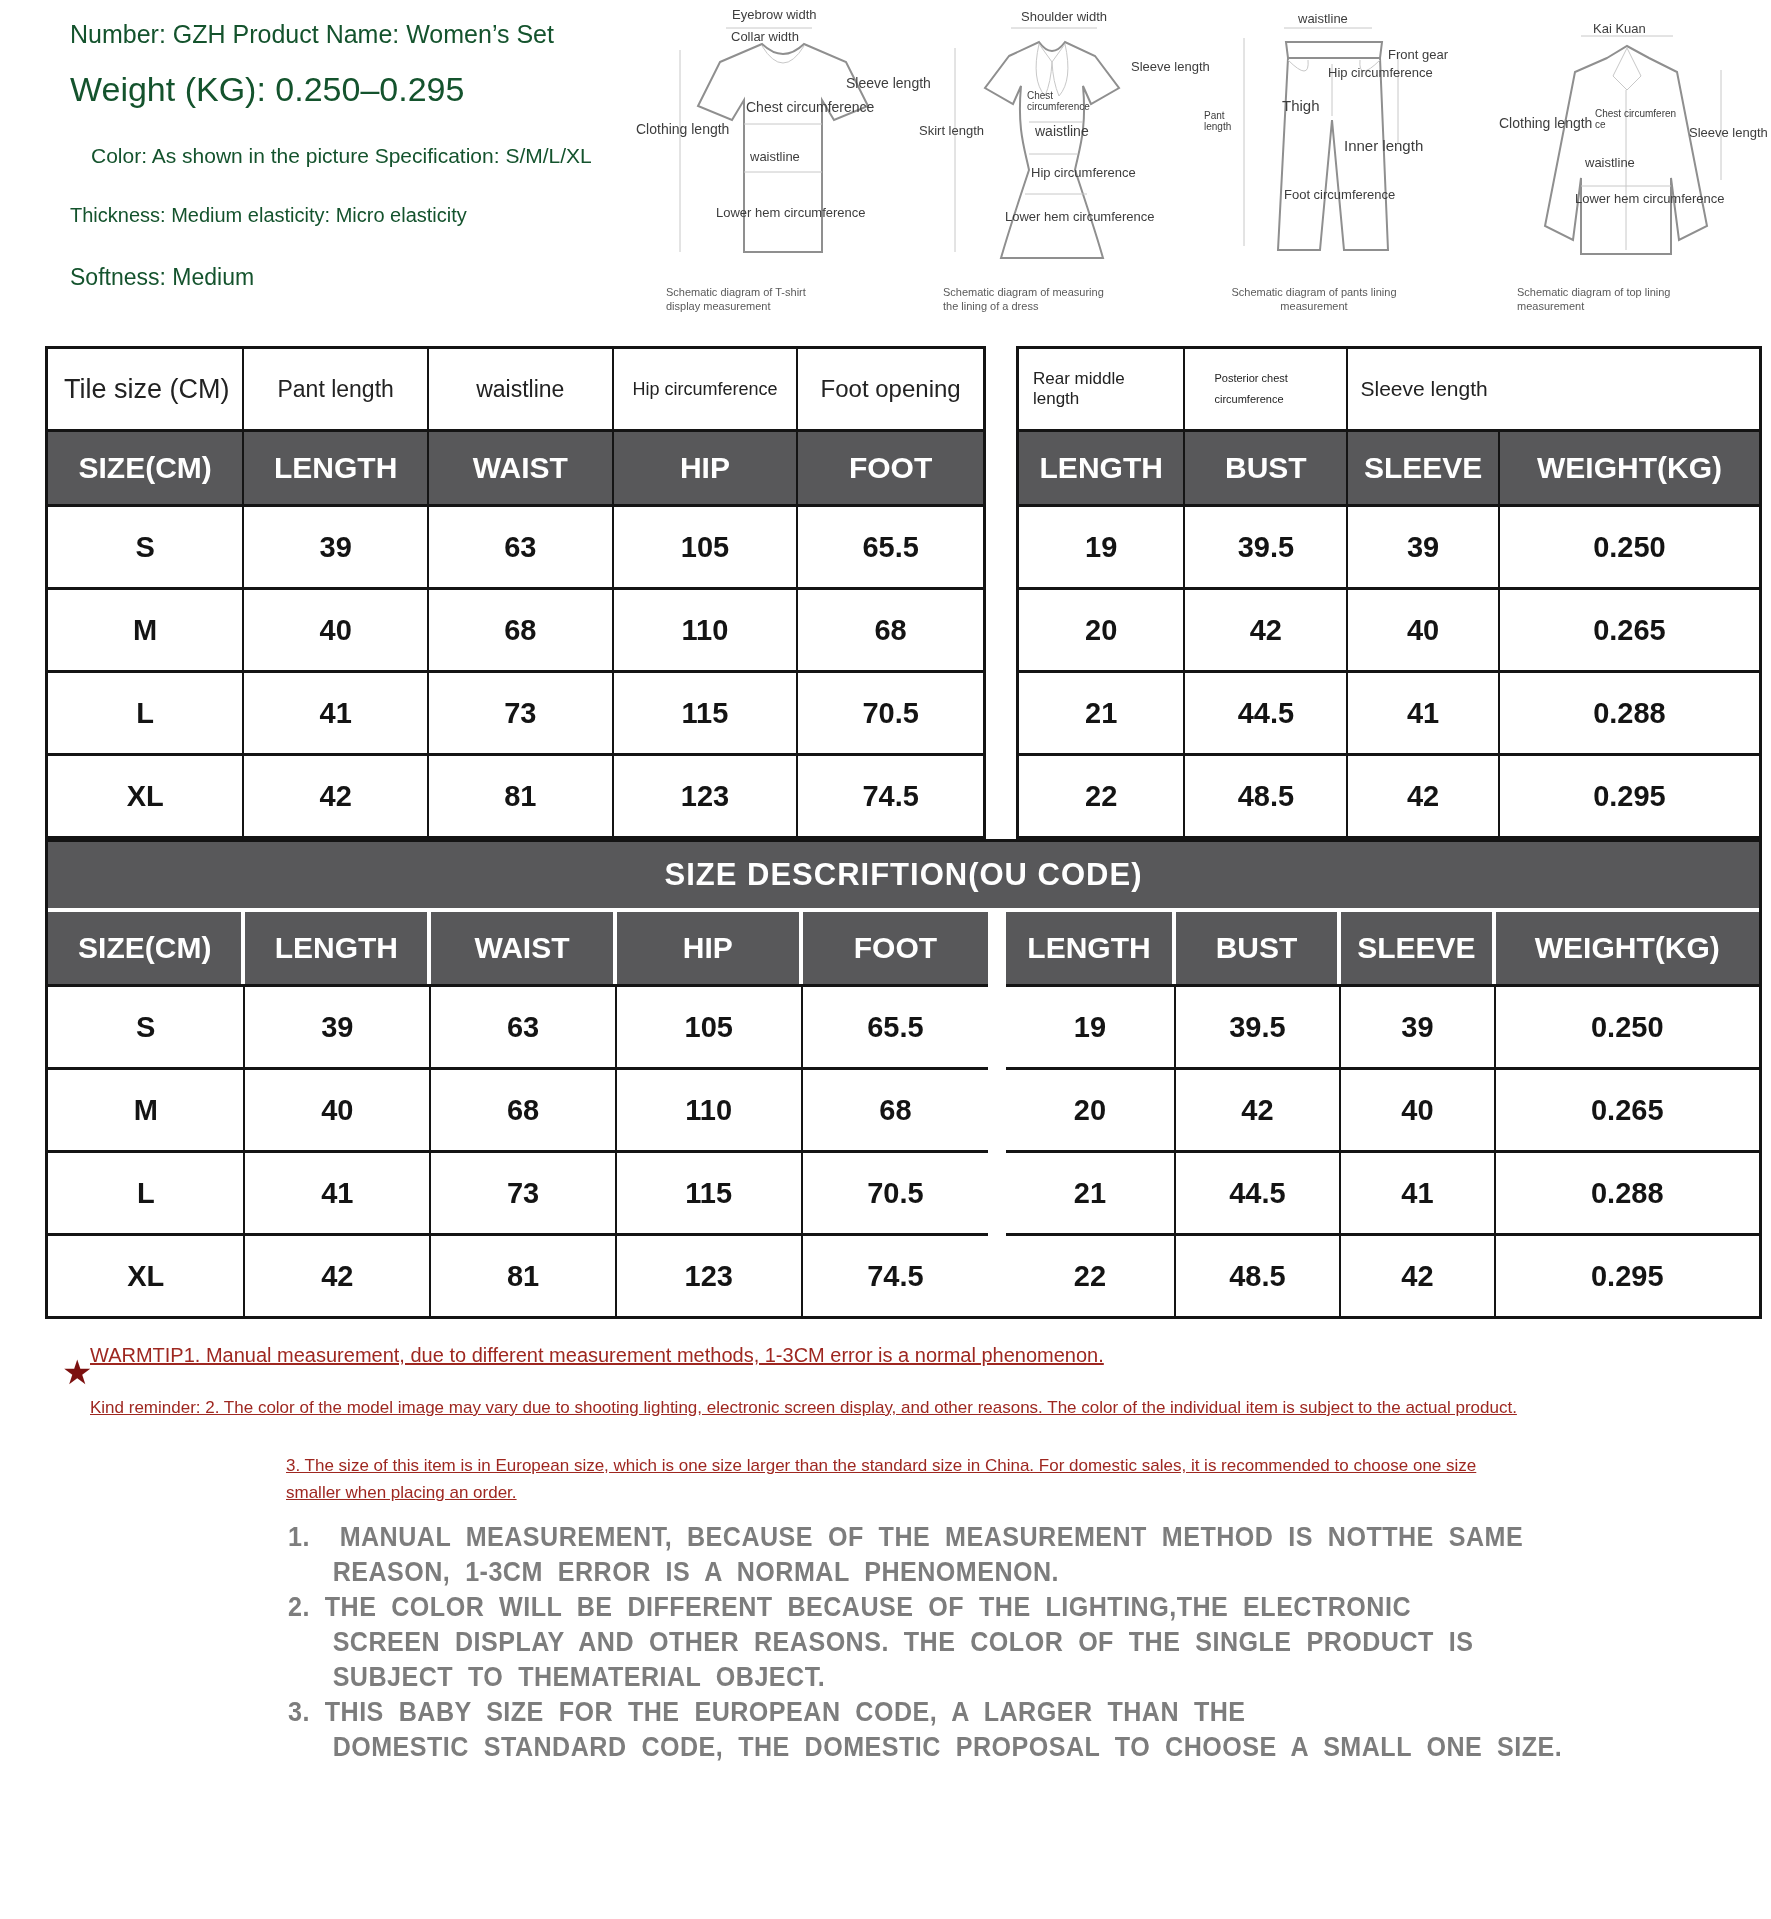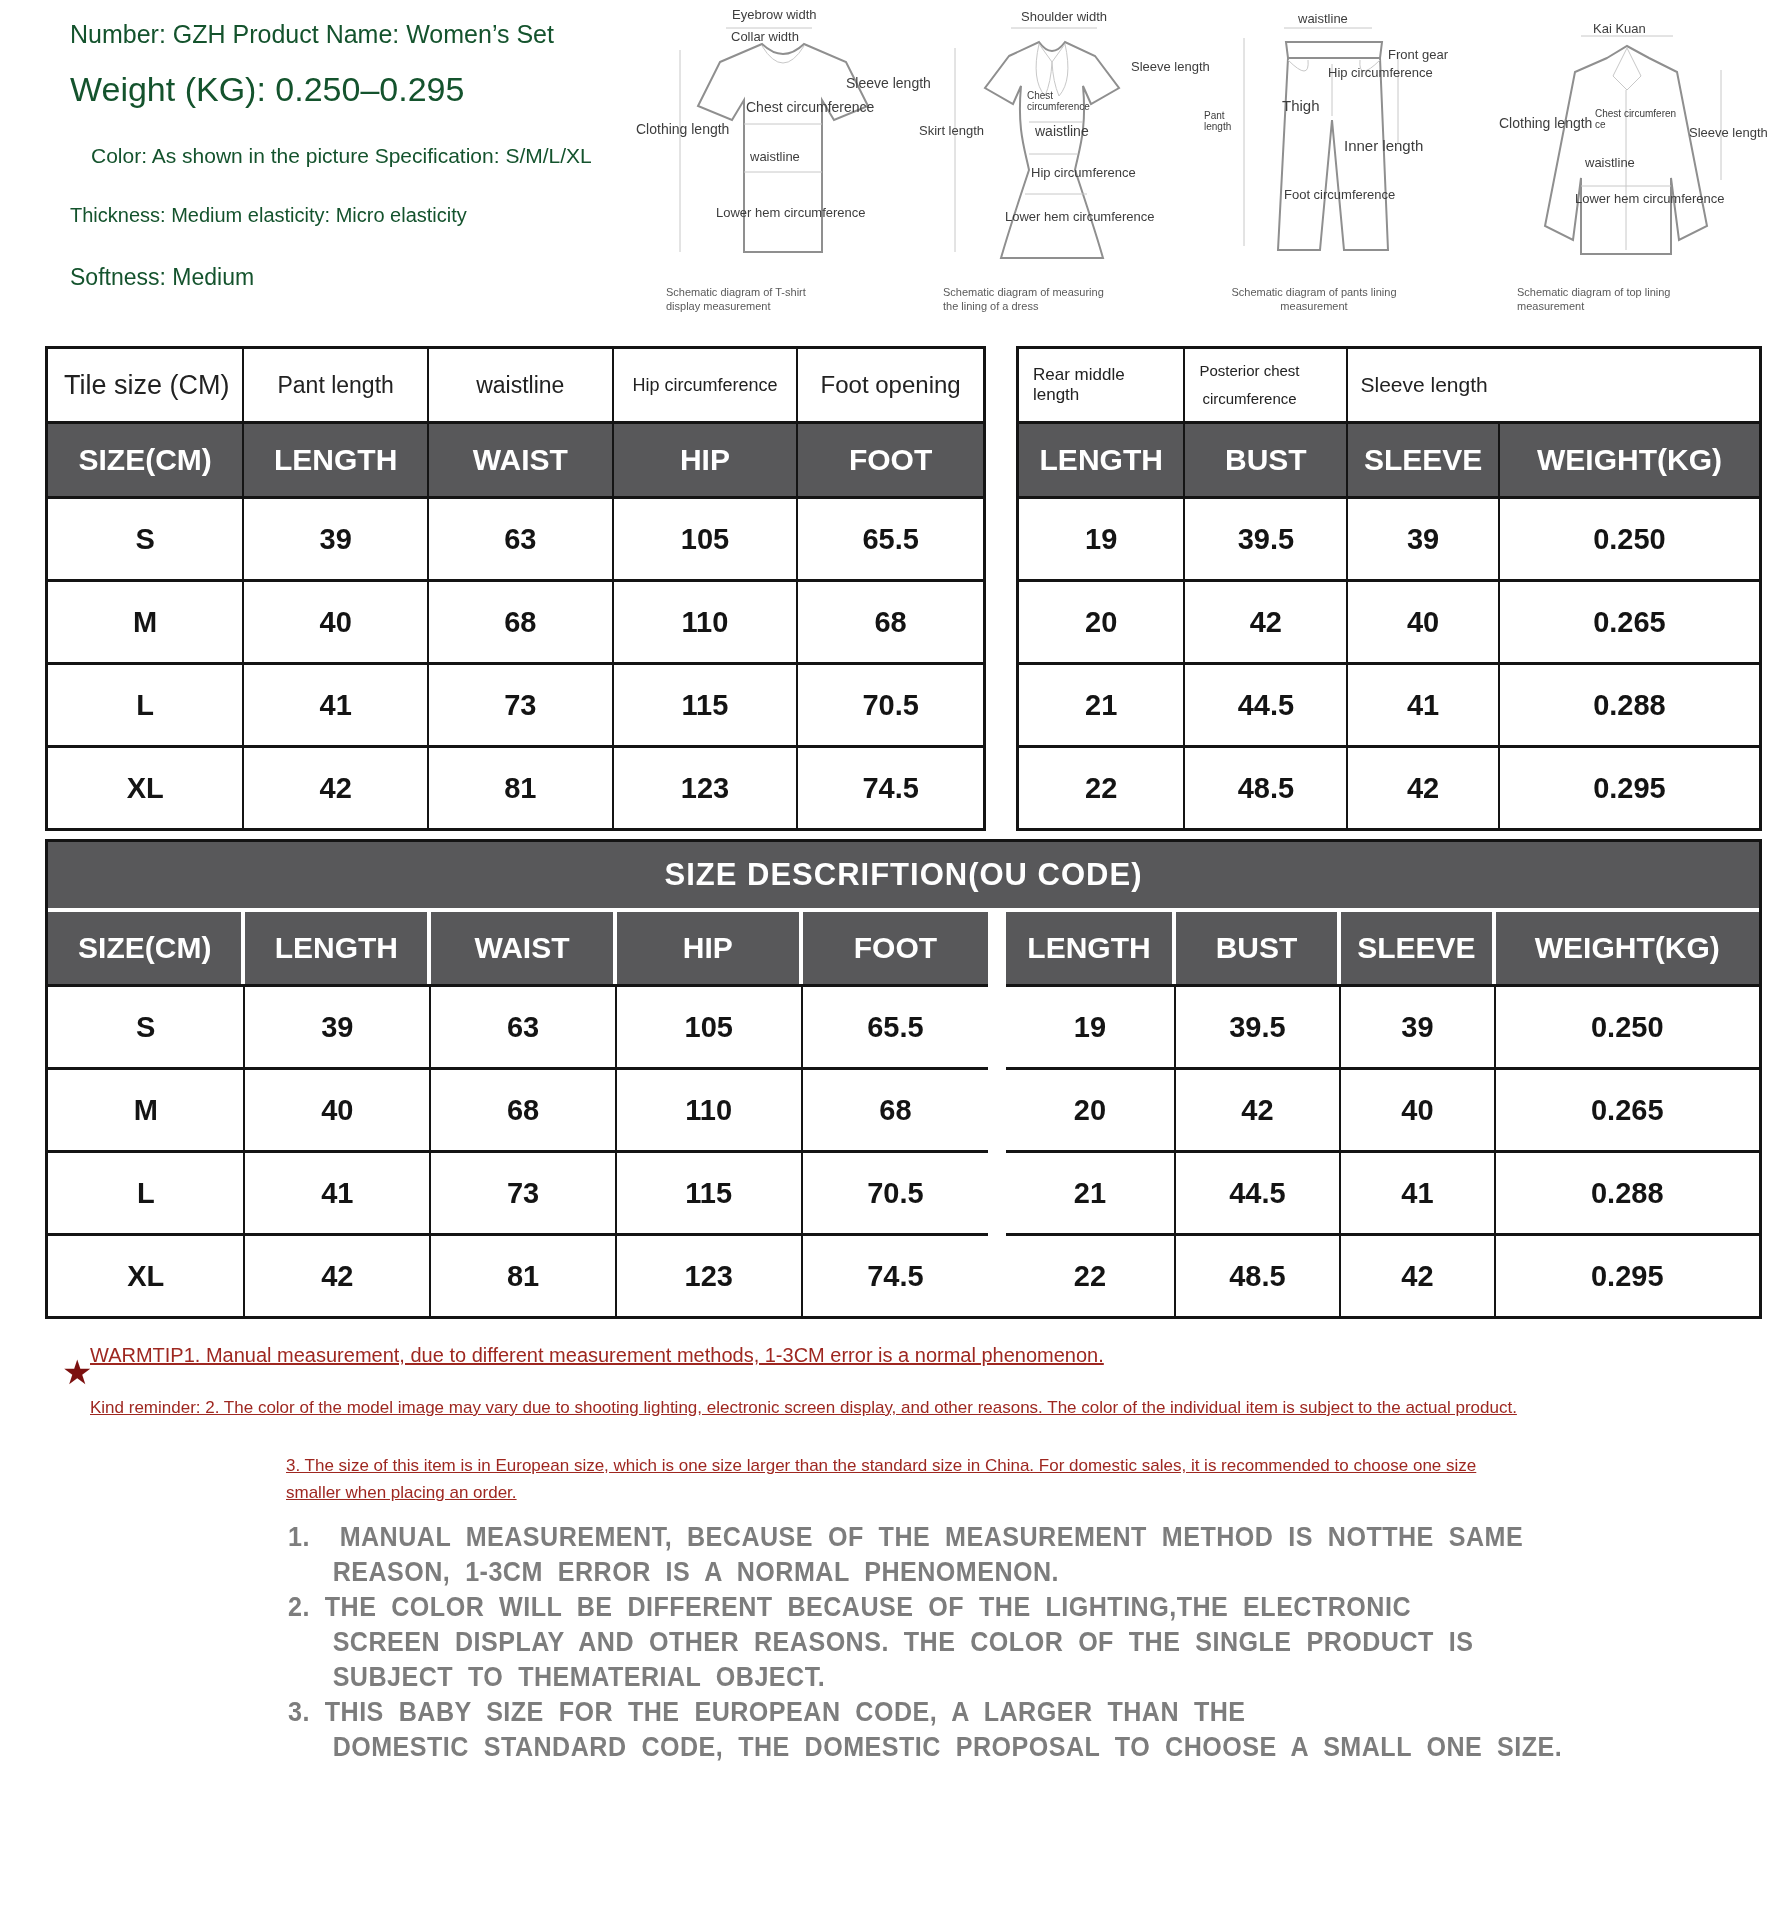--- a/index.html
+++ b/index.html
@@ -38,29 +38,29 @@
   .row{display:flex;}
   .cell{box-sizing:border-box;display:flex;align-items:center;justify-content:center;text-align:center;}
   .cell:not(:last-child){border-right:2px solid #141414;}
 
   
   .lf .c0{width:21%;} .lf .c1{width:19.75%;} .lf .c2{width:19.75%;} .lf .c3{width:19.75%;} .lf .c4{width:19.75%;}
   
   .rt .c0{width:22.5%;} .rt .c1{width:22%;} .rt .c2{width:20.5%;} .rt .c3{width:35%;}
 
   
-  .lblrow{height:72px;}
+  .lblrow{height:80px;}
   .lblrow .cell{font-weight:normal;color:#222;}
   .lblrow .lf-0{font-size:27px;justify-content:flex-start;padding-left:16px;}
   .lblrow .lf-1{font-size:23px;}
   .lblrow .lf-2{font-size:23px;}
   .lblrow .lf-3{font-size:18px;}
   .lblrow .lf-4{font-size:24px;}
   .lblrow .rt-0{font-size:17px;justify-content:flex-start;text-align:left;padding-left:14px;white-space:pre-line;}
-  .lblrow .rt-1{font-size:15px;justify-content:flex-start;text-align:center;padding-left:14px;white-space:pre-line;line-height:1.9;}
+  .lblrow .rt-1{font-size:11px;justify-content:flex-start;text-align:left;padding-left:29px;white-space:pre-line;line-height:1.9;}
   .lblrow .rt-2{font-size:21px;}
   .lblrow .rt-3{font-size:16px;}
 
   
   .hdr{height:72px;background:#58585a;border-top:3px solid #141414;}
   .hdr .cell{color:#fff;font-weight:bold;font-size:30px;}
   .t2 .hdr{border-top:none;}
   .t2 .hdr .cell:not(:last-child){border-right:4px solid #fff;}
 
   

